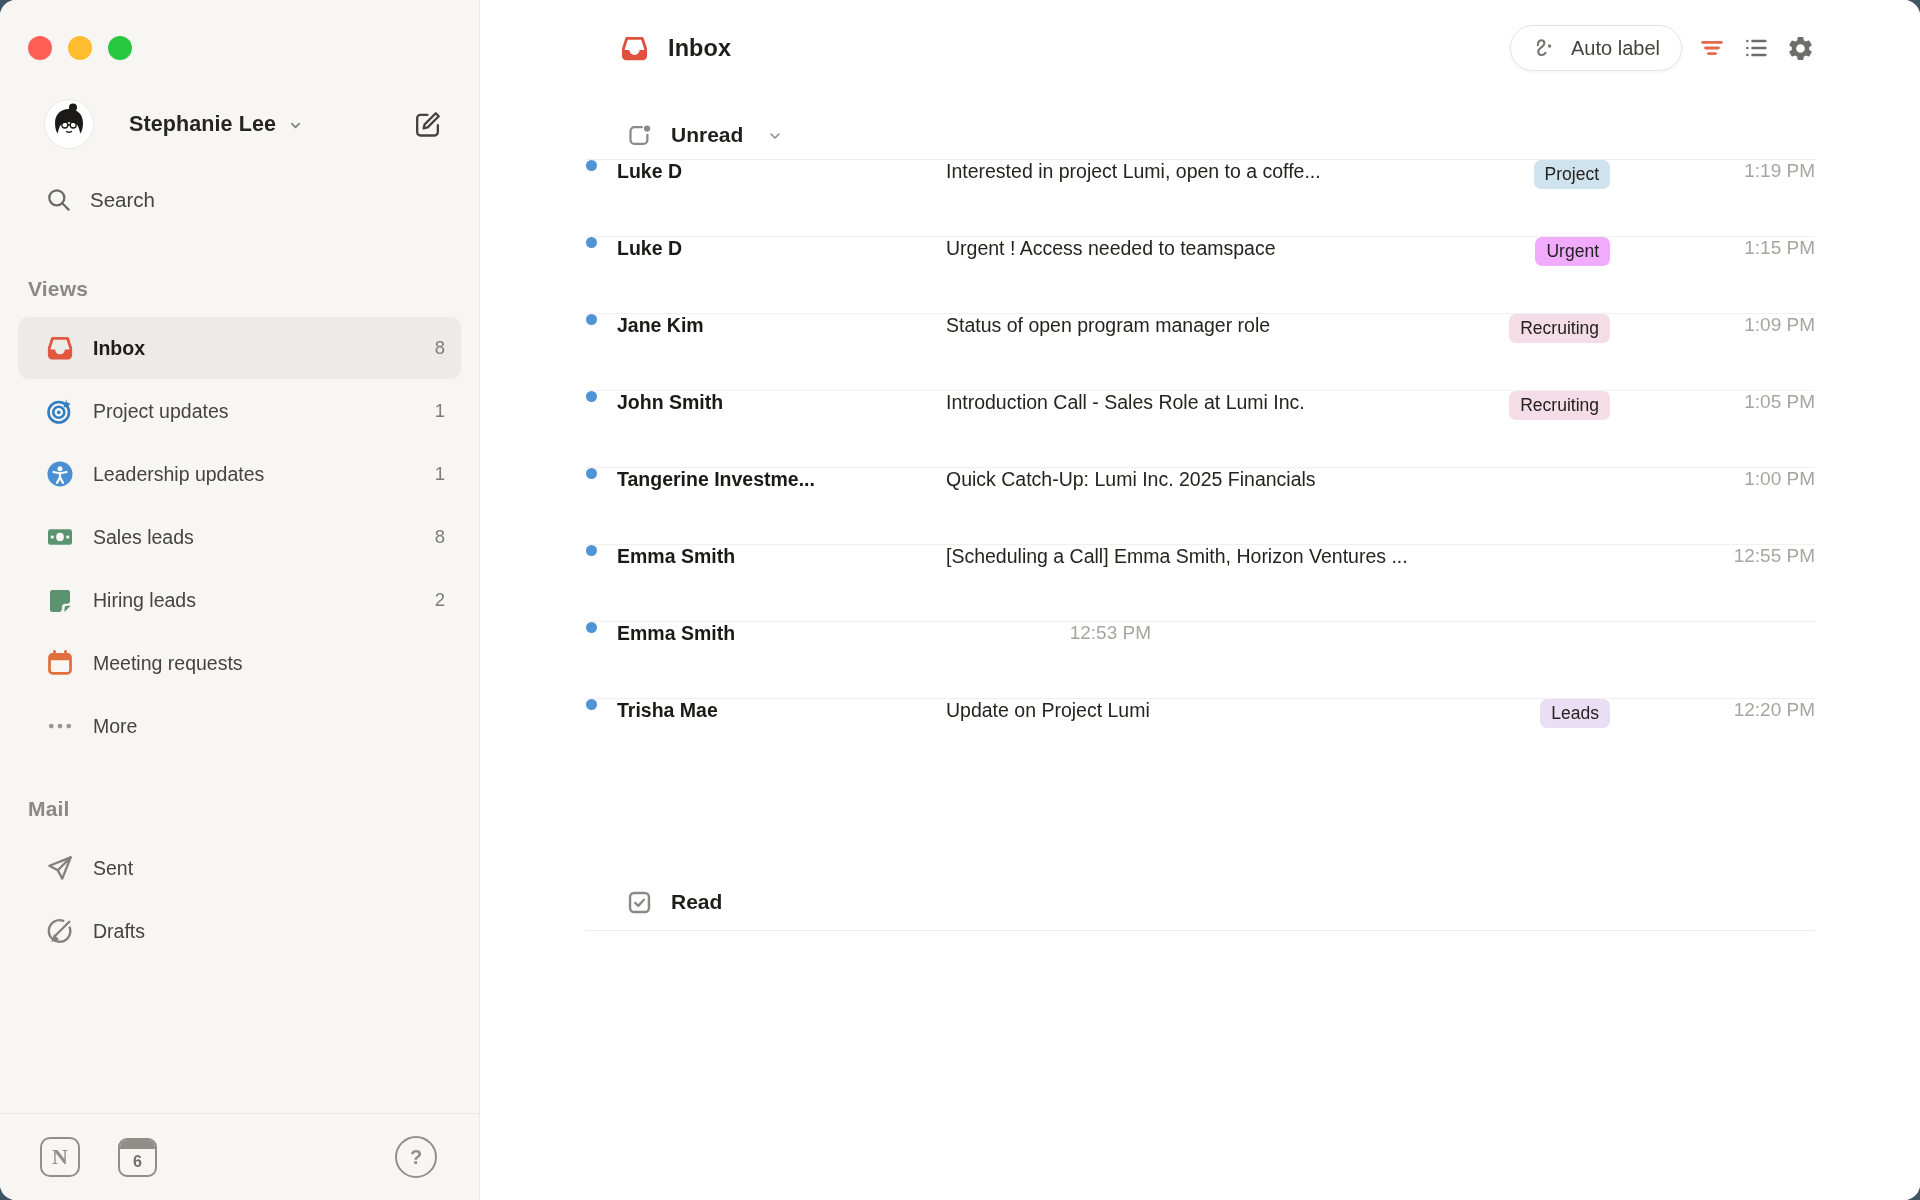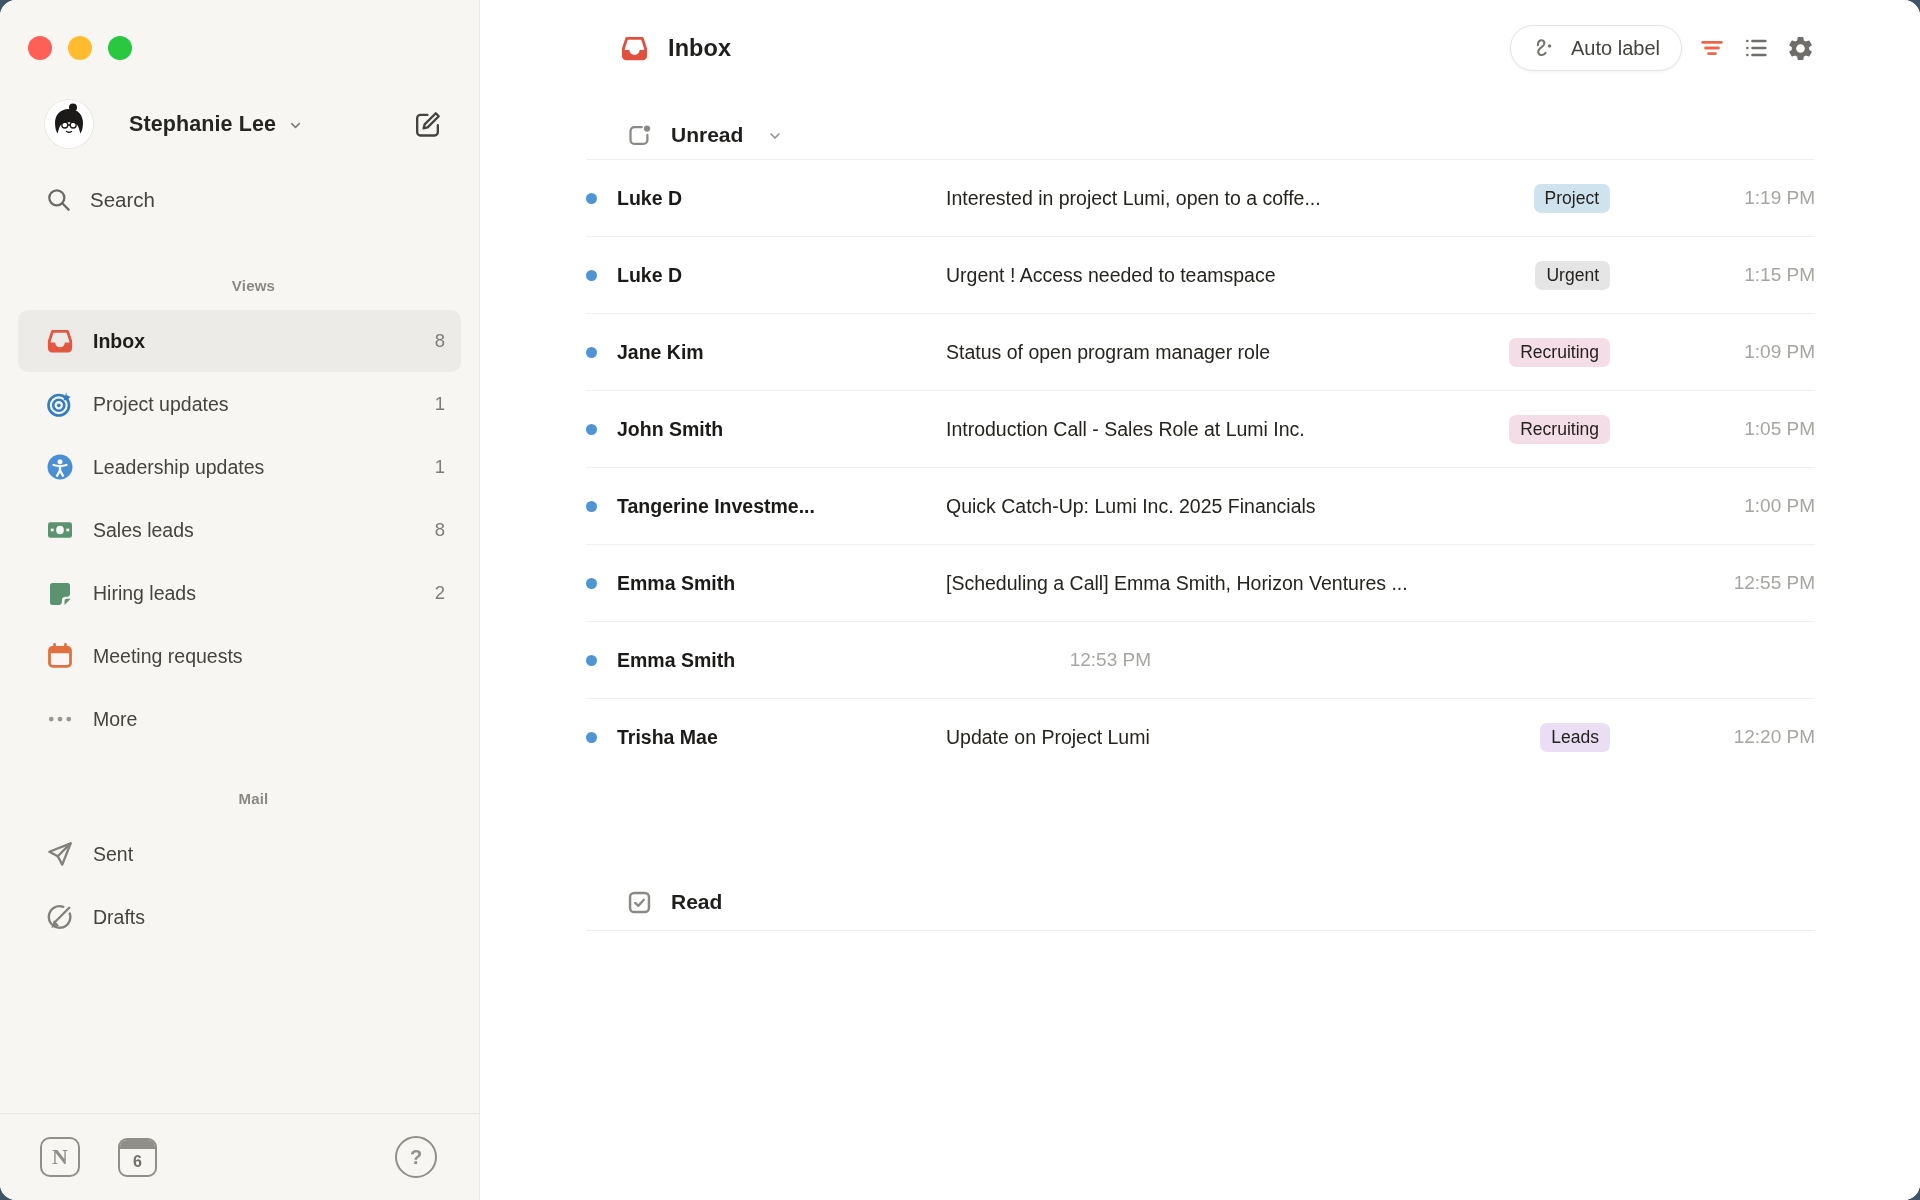--- a/index.html
+++ b/index.html
@@ -21,22 +21,22 @@
   .user-chevron{margin-left:12px;margin-top:3px;color:#7b7a76}
   .compose{margin-left:auto;color:#44433f;cursor:pointer;display:grid;place-items:center}
 
   .search-row{margin:38px 0 0 45px;display:flex;align-items:center;gap:18px;cursor:pointer;}
   .search-row .label{font-size:20.5px;color:#454440;}
   .icn{display:inline-grid;place-items:center;line-height:0;}
   .icn svg{width:100%;height:100%;display:block}
 
   .side-sections{margin-top:64px;}
   .side-section{margin-bottom:40px;}
-  .side-section-label{padding-left:28px;font-size:15px;font-weight:600;color:#8a8984;
-    letter-spacing:.2px;margin-bottom:16px;text-align:center;}
+  .side-section-label{padding-left:28px;font-size:21px;font-weight:600;color:#8a8984;
+    letter-spacing:.2px;margin-bottom:16px;}
   .side-item{height:62px;margin:1px 18px;border-radius:10px;display:flex;align-items:center;
     gap:18px;padding:0 16px 0 27px;cursor:pointer;}
   .side-item .label{flex:1;font-size:19.5px;font-weight:500;color:#45443f;white-space:nowrap;}
   .side-item .count{font-size:18.5px;color:#7e7d78;}
   .side-item.selected{background:#ecebe8;}
   .side-item.selected .label{color:#1e1d1a;font-weight:700;}
 
   .side-footer{position:absolute;left:0;right:0;bottom:0;height:86px;border-top:1px solid #e9e8e5;
     display:flex;align-items:center;padding:0 42px 0 40px;gap:38px;}
   .n-badge{width:36px;height:36px;border:2.6px solid #908f8a;border-radius:10px;display:grid;
@@ -59,21 +59,21 @@
     box-shadow:0 1px 3px rgba(15,15,15,.06);display:flex;align-items:center;gap:12px;
     padding:0 21px;font-size:20px;font-weight:500;color:#45443f;cursor:pointer;
     font-family:inherit;}
   .hdr-icon{cursor:pointer;}
 
   .section-header{margin:15px 0 0 40px;height:48px;display:flex;align-items:center;gap:18px;
     font-size:21px;font-weight:600;color:#201f1d;cursor:pointer;width:max-content;}
   .section-header .chev{margin-left:6px;color:#8f8e89;margin-top:2px}
   .list-divider{height:1px;background:#eeedeb;}
 
-  .email-row{height:76px;display:flex;align-items:center;border-bottom:1px solid #f1f0ee;cursor:pointer;}
+  .email-row{height:76px;display:flex;align-items:flex-start;border-bottom:1px solid #f1f0ee;cursor:pointer;}
   .email-row:last-child{border-bottom:none;}
   .unread-dot{width:11px;height:11px;border-radius:50%;flex-shrink:0;margin-right:20px;}
   .sender{width:329px;flex-shrink:0;font-size:19.5px;font-weight:700;color:#1b1a18;
     white-space:nowrap;overflow:hidden;}
   .subject{flex:1;font-size:19.5px;color:#26241f;white-space:nowrap;overflow:hidden;
     text-overflow:ellipsis;padding-right:12px;}
   .badge{font-size:17.5px;padding:4px 11px;border-radius:7px;white-space:nowrap;flex-shrink:0;}
   .time{width:205px;flex-shrink:0;text-align:right;font-size:19px;color:#a6a5a1;}
 
   .read-header{margin-top:103px;}
@@ -307,21 +307,21 @@
           <span class="unread-dot" style="background: rgb(79, 149, 214);"></span>
           <span class="sender">Luke D</span>
           <span class="subject">Interested in project Lumi, open to a coffe...</span>
           <span class="badge" style="background: rgb(207, 227, 238); color: rgb(36, 34, 31);">Project</span>
           <span class="time">1:19 PM</span>
         </div>
         <div class="email-row">
           <span class="unread-dot" style="background: rgb(79, 149, 214);"></span>
           <span class="sender">Luke D</span>
           <span class="subject">Urgent ! Access needed to teamspace</span>
-          <span class="badge" style="background: #e5e5e5; color: rgb(36, 34, 31);">Urgent</span>
+          <span class="badge" style="background: #f0abfc; color: rgb(36, 34, 31);">Urgent</span>
           <span class="time">1:15 PM</span>
         </div>
         <div class="email-row">
           <span class="unread-dot" style="background: rgb(79, 149, 214);"></span>
           <span class="sender">Jane Kim</span>
           <span class="subject">Status of open program manager role</span>
           <span class="badge" style="background: rgb(244, 221, 231); color: rgb(36, 34, 31);">Recruiting</span>
           <span class="time">1:09 PM</span>
         </div>
         <div class="email-row">

